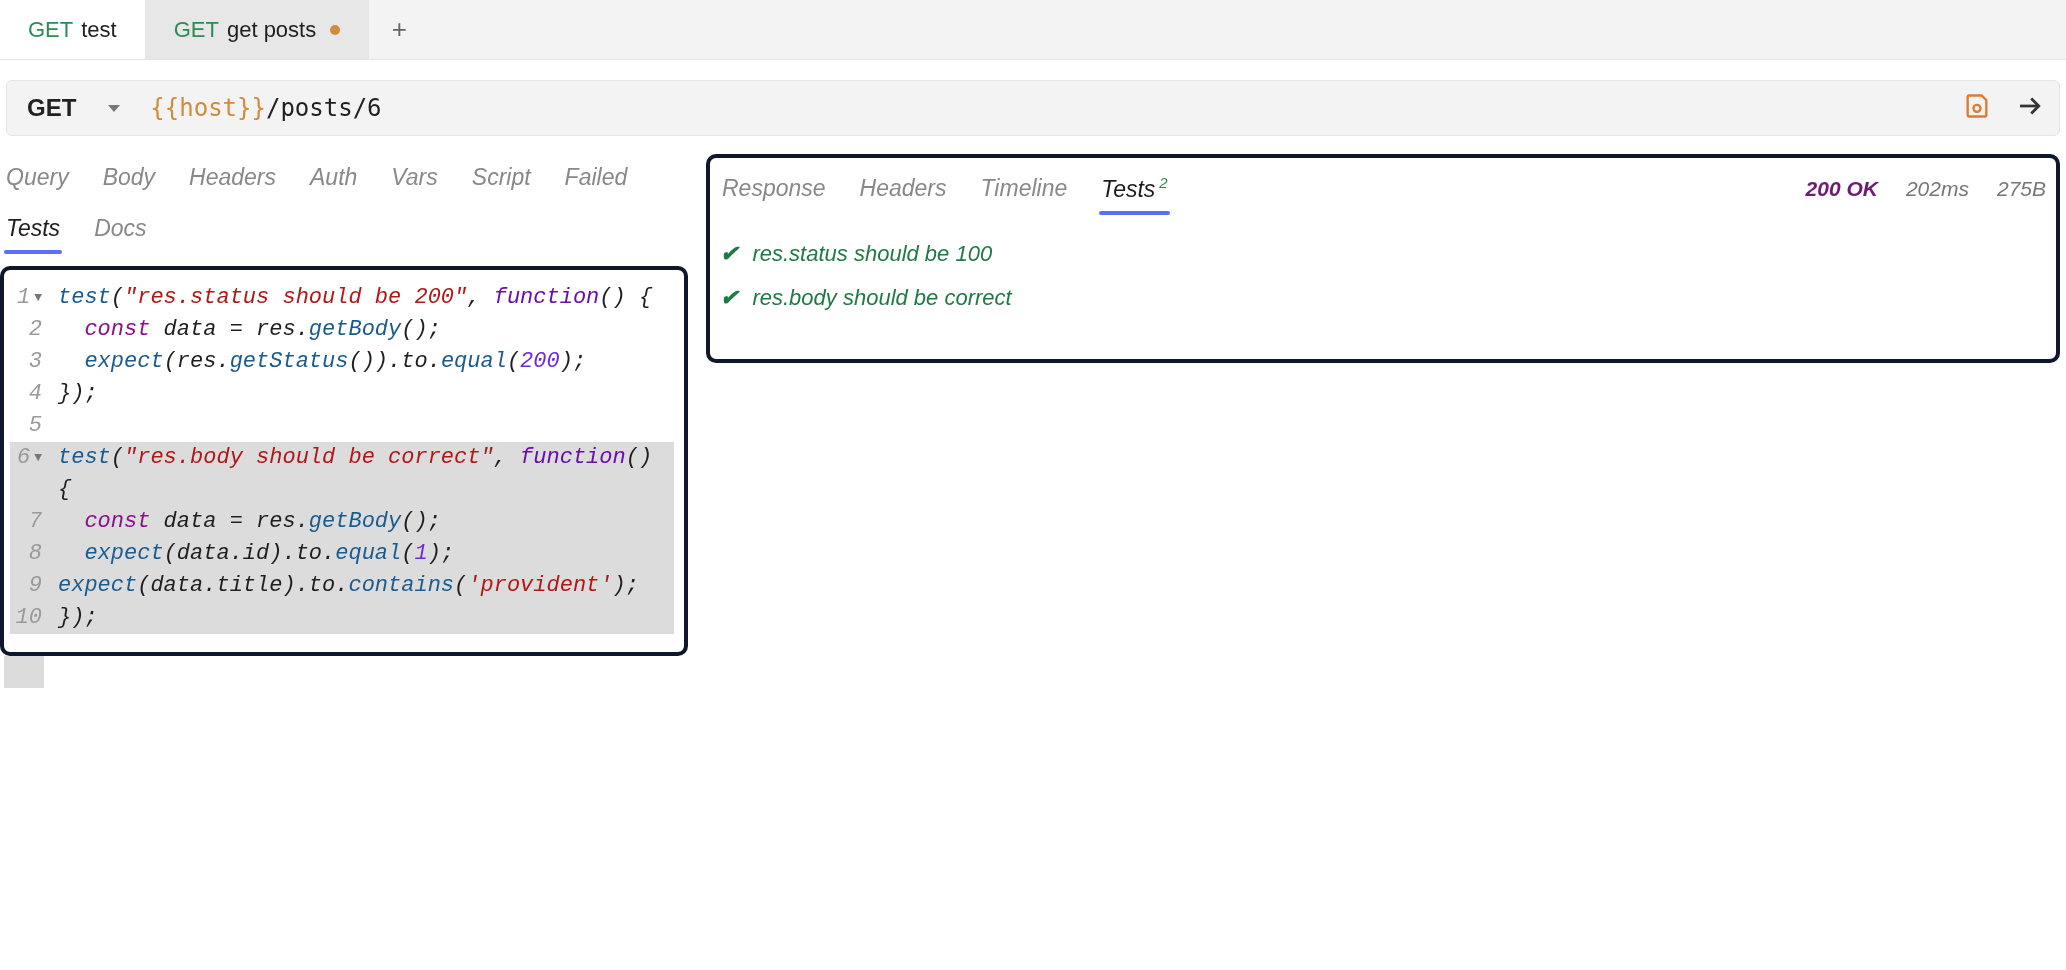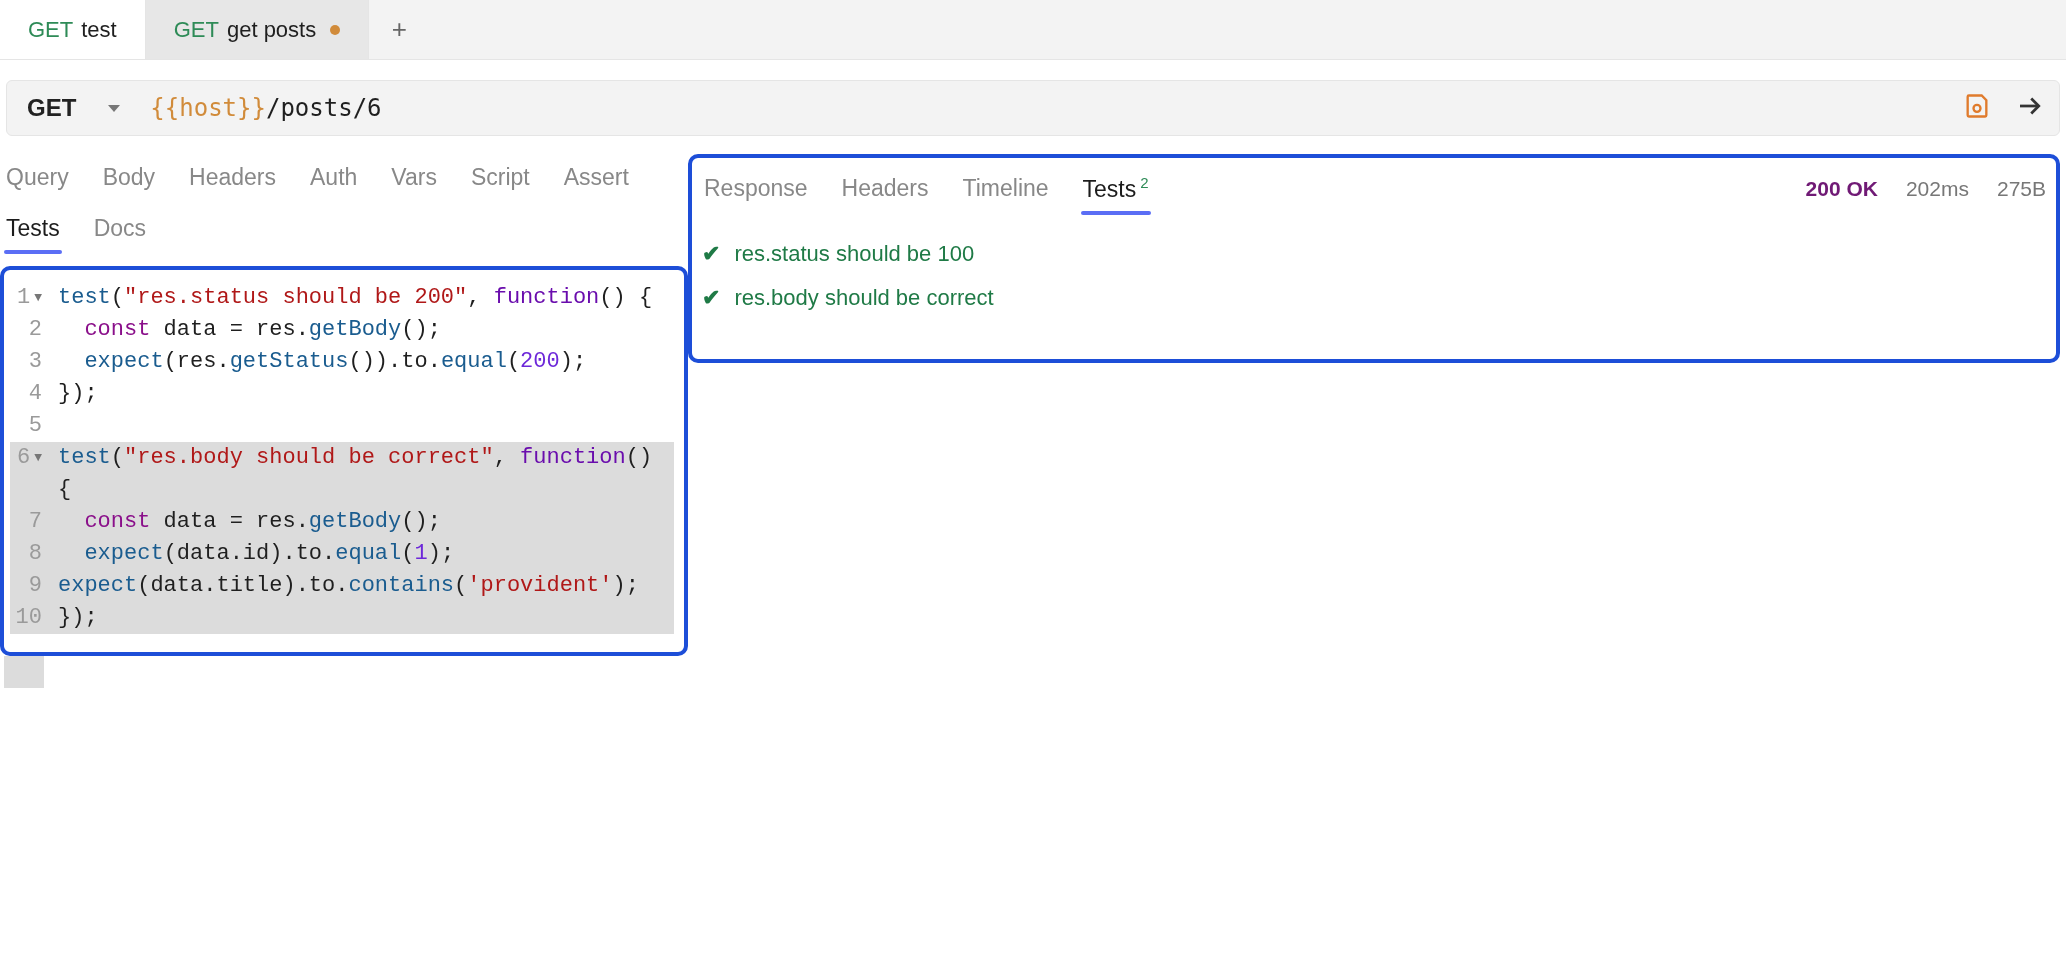--- a/index.html
+++ b/index.html
@@ -75,21 +75,21 @@
     font-family: "SFMono-Regular", Consolas, monospace;
     font-size: 24px;
     padding-left: 6px;
   }
   .url-input .var { color: #d18b3a; text-align: center; }
   .url-actions { display: flex; align-items: center; gap: 24px; }
   .save-icon svg { width: 28px; height: 28px; stroke: #e07b2c; fill: none; stroke-width: 2; }
   .send-icon svg { width: 30px; height: 30px; stroke: #333; fill: none; stroke-width: 2.2; }
 
   
-  .columns { display: flex; padding: 0 6px 20px 0; }
+  .columns { display: flex; gap: 18px; padding: 0 6px 20px 0; font-style: italic; }
   .col-left { flex: 0 0 688px; }
   .col-right { flex: 1; }
 
   
   .subtabs {
     display: flex;
     gap: 30px;
     padding: 10px 0 10px 4px;
     flex-wrap: wrap;
     font-size: 23px;
@@ -111,21 +111,21 @@
     left:0; right:0; bottom:-4px;
     height:4px; background:#5b6ef5; border-radius:2px;
   }
   .subtabs .tab sup { color: #2e8b57; font-size: 15px; margin-left:4px; }
   .resp-meta { margin-left:auto; display:flex; gap:28px; align-items:center; font-size:21px; }
   .resp-meta .status { color:#701a75; font-weight:600; }
   .resp-meta .dim { color:#777; font-weight:500; }
 
   
   .highlight-box {
-    border: 4px solid #1d4ed8;
+    border: 4px solid #0f172a;
     border-radius: 10px;
     padding: 12px 10px 18px 6px;
     margin-top: 6px;
   }
   .col-right .highlight-box { padding-top: 0; }
 
   
   .editor {
     font-family: "SFMono-Regular", Consolas, "Liberation Mono", monospace;
     font-size: 22px;
@@ -209,21 +209,21 @@
 <div class="columns">
 
   <div class="col-left">
     <div id="left-tabs-row1" class="subtabs">
         <span class="tab">Query</span>
         <span class="tab">Body</span>
         <span class="tab">Headers</span>
         <span class="tab">Auth</span>
         <span class="tab">Vars</span>
         <span class="tab">Script</span>
-        <span class="tab">Assert</span>
+        <span class="tab">Failed</span>
       </div>
     <div id="left-tabs-row2" class="subtabs" style="padding-top:0;">
         <span class="tab active">Tests</span>
         <span class="tab">Docs</span>
       </div>
 
     <div class="highlight-box">
       <div id="editor" class="editor"><div class="code-line"><div class="gutter">1<span class="fold">▼</span></div><div class="code"><span class="tok-call">test</span><span>(</span><span class="tok-str">"res.status should be 200"</span><span>, </span><span class="tok-fn">function</span><span>() {</span></div></div><div class="code-line"><div class="gutter">2</div><div class="code"><span>  </span><span class="tok-kw">const</span><span> data = res.</span><span class="tok-call">getBody</span><span>();</span></div></div><div class="code-line"><div class="gutter">3</div><div class="code"><span>  </span><span class="tok-call">expect</span><span>(res.</span><span class="tok-call">getStatus</span><span>()).to.</span><span class="tok-call">equal</span><span>(</span><span class="tok-num">200</span><span>);</span></div></div><div class="code-line"><div class="gutter">4</div><div class="code"><span>});</span></div></div><div class="code-line"><div class="gutter">5</div><div class="code"><span></span></div></div><div class="code-line hl"><div class="gutter">6<span class="fold">▼</span></div><div class="code"><span class="tok-call">test</span><span>(</span><span class="tok-str">"res.body should be correct"</span><span>, </span><span class="tok-fn">function</span><span>() {</span></div></div><div class="code-line hl"><div class="gutter">7</div><div class="code"><span>  </span><span class="tok-kw">const</span><span> data = res.</span><span class="tok-call">getBody</span><span>();</span></div></div><div class="code-line hl"><div class="gutter">8</div><div class="code"><span>  </span><span class="tok-call">expect</span><span>(data.id).to.</span><span class="tok-call">equal</span><span>(</span><span class="tok-num">1</span><span>);</span></div></div><div class="code-line hl"><div class="gutter">9</div><div class="code"><span class="tok-call">expect</span><span>(data.title).to.</span><span class="tok-call">contains</span><span>(</span><span class="tok-str">'provident'</span><span>);</span></div></div><div class="code-line hl"><div class="gutter">10</div><div class="code"><span>});</span></div></div></div>
     </div>
     <div class="cursor-mark"></div>

